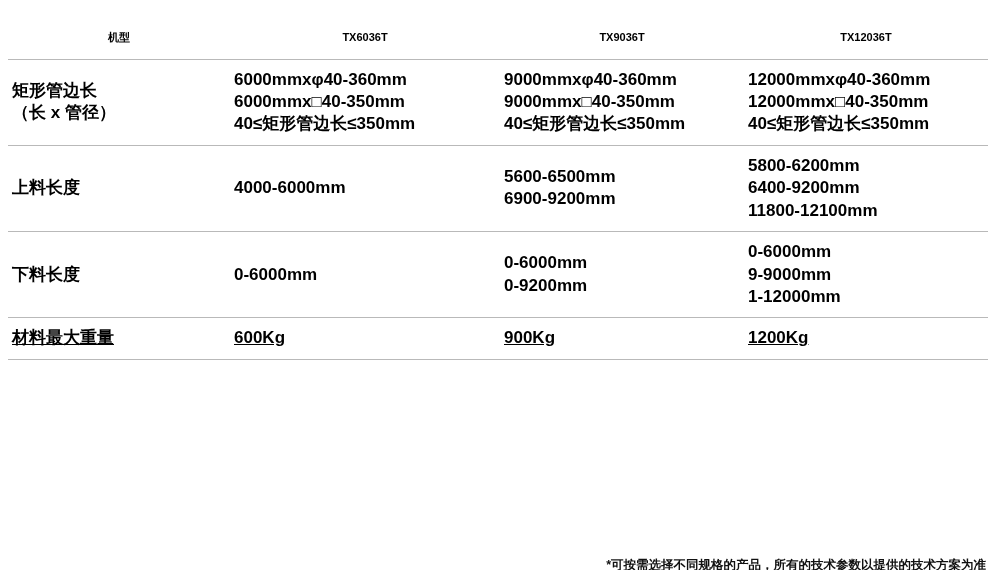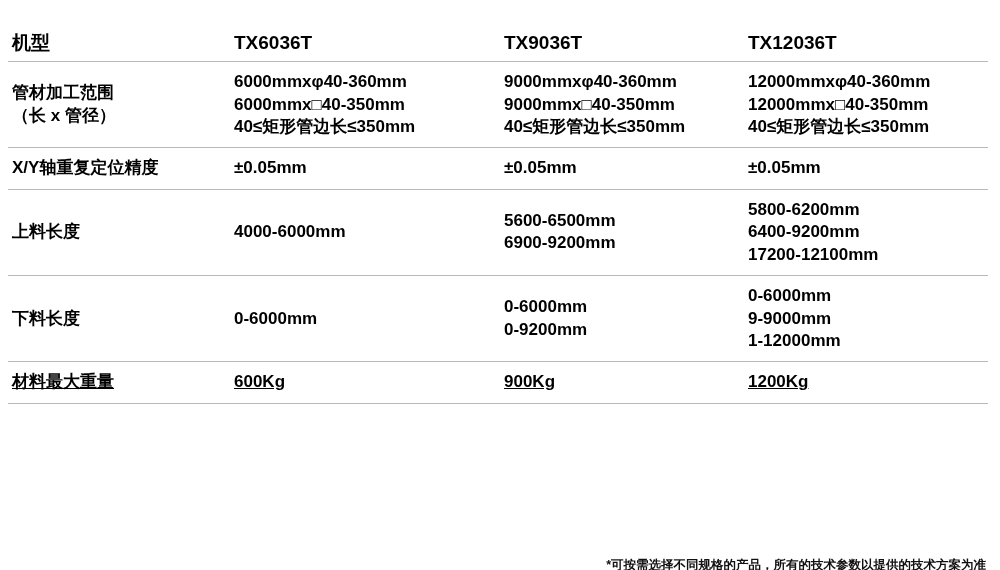--- a/index.html
+++ b/index.html
@@ -36,22 +36,23 @@
     text-align: left;
     vertical-align: middle;
     padding: 9px 4px 9px 4px;
     font-size: 17px;
     font-weight: bold;
     line-height: 1.32;
     border-bottom: 1px solid #b9b9b9;
   }
   table.spec thead th {
     padding-top: 4px;
-    padding-bottom: 6px;
-    font-size: 19px;
+    padding-bottom: 14px;
+    font-size: 11px;
+    text-align: center;
   }
   table.spec tbody tr:last-child td {
     border-bottom: 1px solid #b9b9b9;
     text-decoration: underline;
   }
   .cell-lines span {
     display: block;
     white-space: nowrap;
   }
   .label {
@@ -85,67 +86,55 @@
       <tr>
         <th>机型</th>
         <th>TX6036T</th>
         <th>TX9036T</th>
         <th>TX12036T</th>
       </tr>
     </thead>
     <tbody>
 
       <tr class="tallrow">
-        <td class="label">管材加工范围
+        <td class="label">矩形管边长
 （长 x 管径）</td>
         <td class="cell-lines">
           <span>6000mmxφ40-360mm</span>
           <span>6000mmx□40-350mm</span>
           <span>40≤矩形管边长≤350mm</span>
         </td>
         <td class="cell-lines">
           <span>9000mmxφ40-360mm</span>
           <span>9000mmx□40-350mm</span>
           <span>40≤矩形管边长≤350mm</span>
         </td>
         <td class="cell-lines">
           <span>12000mmxφ40-360mm</span>
           <span>12000mmx□40-350mm</span>
           <span>40≤矩形管边长≤350mm</span>
         </td>
       </tr>
 
 
-      <tr>
-        <td class="label">X/Y轴重复定位精度</td>
-        <td class="cell-lines">
-          <span>±0.05mm</span>
-        </td>
-        <td class="cell-lines">
-          <span>±0.05mm</span>
-        </td>
-        <td class="cell-lines">
-          <span>±0.05mm</span>
-        </td>
-      </tr>
 
 
       <tr class="tallrow">
         <td class="label">上料长度</td>
         <td class="cell-lines">
           <span>4000-6000mm</span>
         </td>
         <td class="cell-lines">
           <span>5600-6500mm</span>
           <span>6900-9200mm</span>
         </td>
         <td class="cell-lines">
           <span>5800-6200mm</span>
           <span>6400-9200mm</span>
-          <span>17200-12100mm</span>
+          <span>11800-12100mm</span>
         </td>
       </tr>
 
       <tr class="tallrow">
         <td class="label">下料长度</td>
         <td class="cell-lines">
           <span>0-6000mm</span>
         </td>
         <td class="cell-lines">
           <span>0-6000mm</span>

